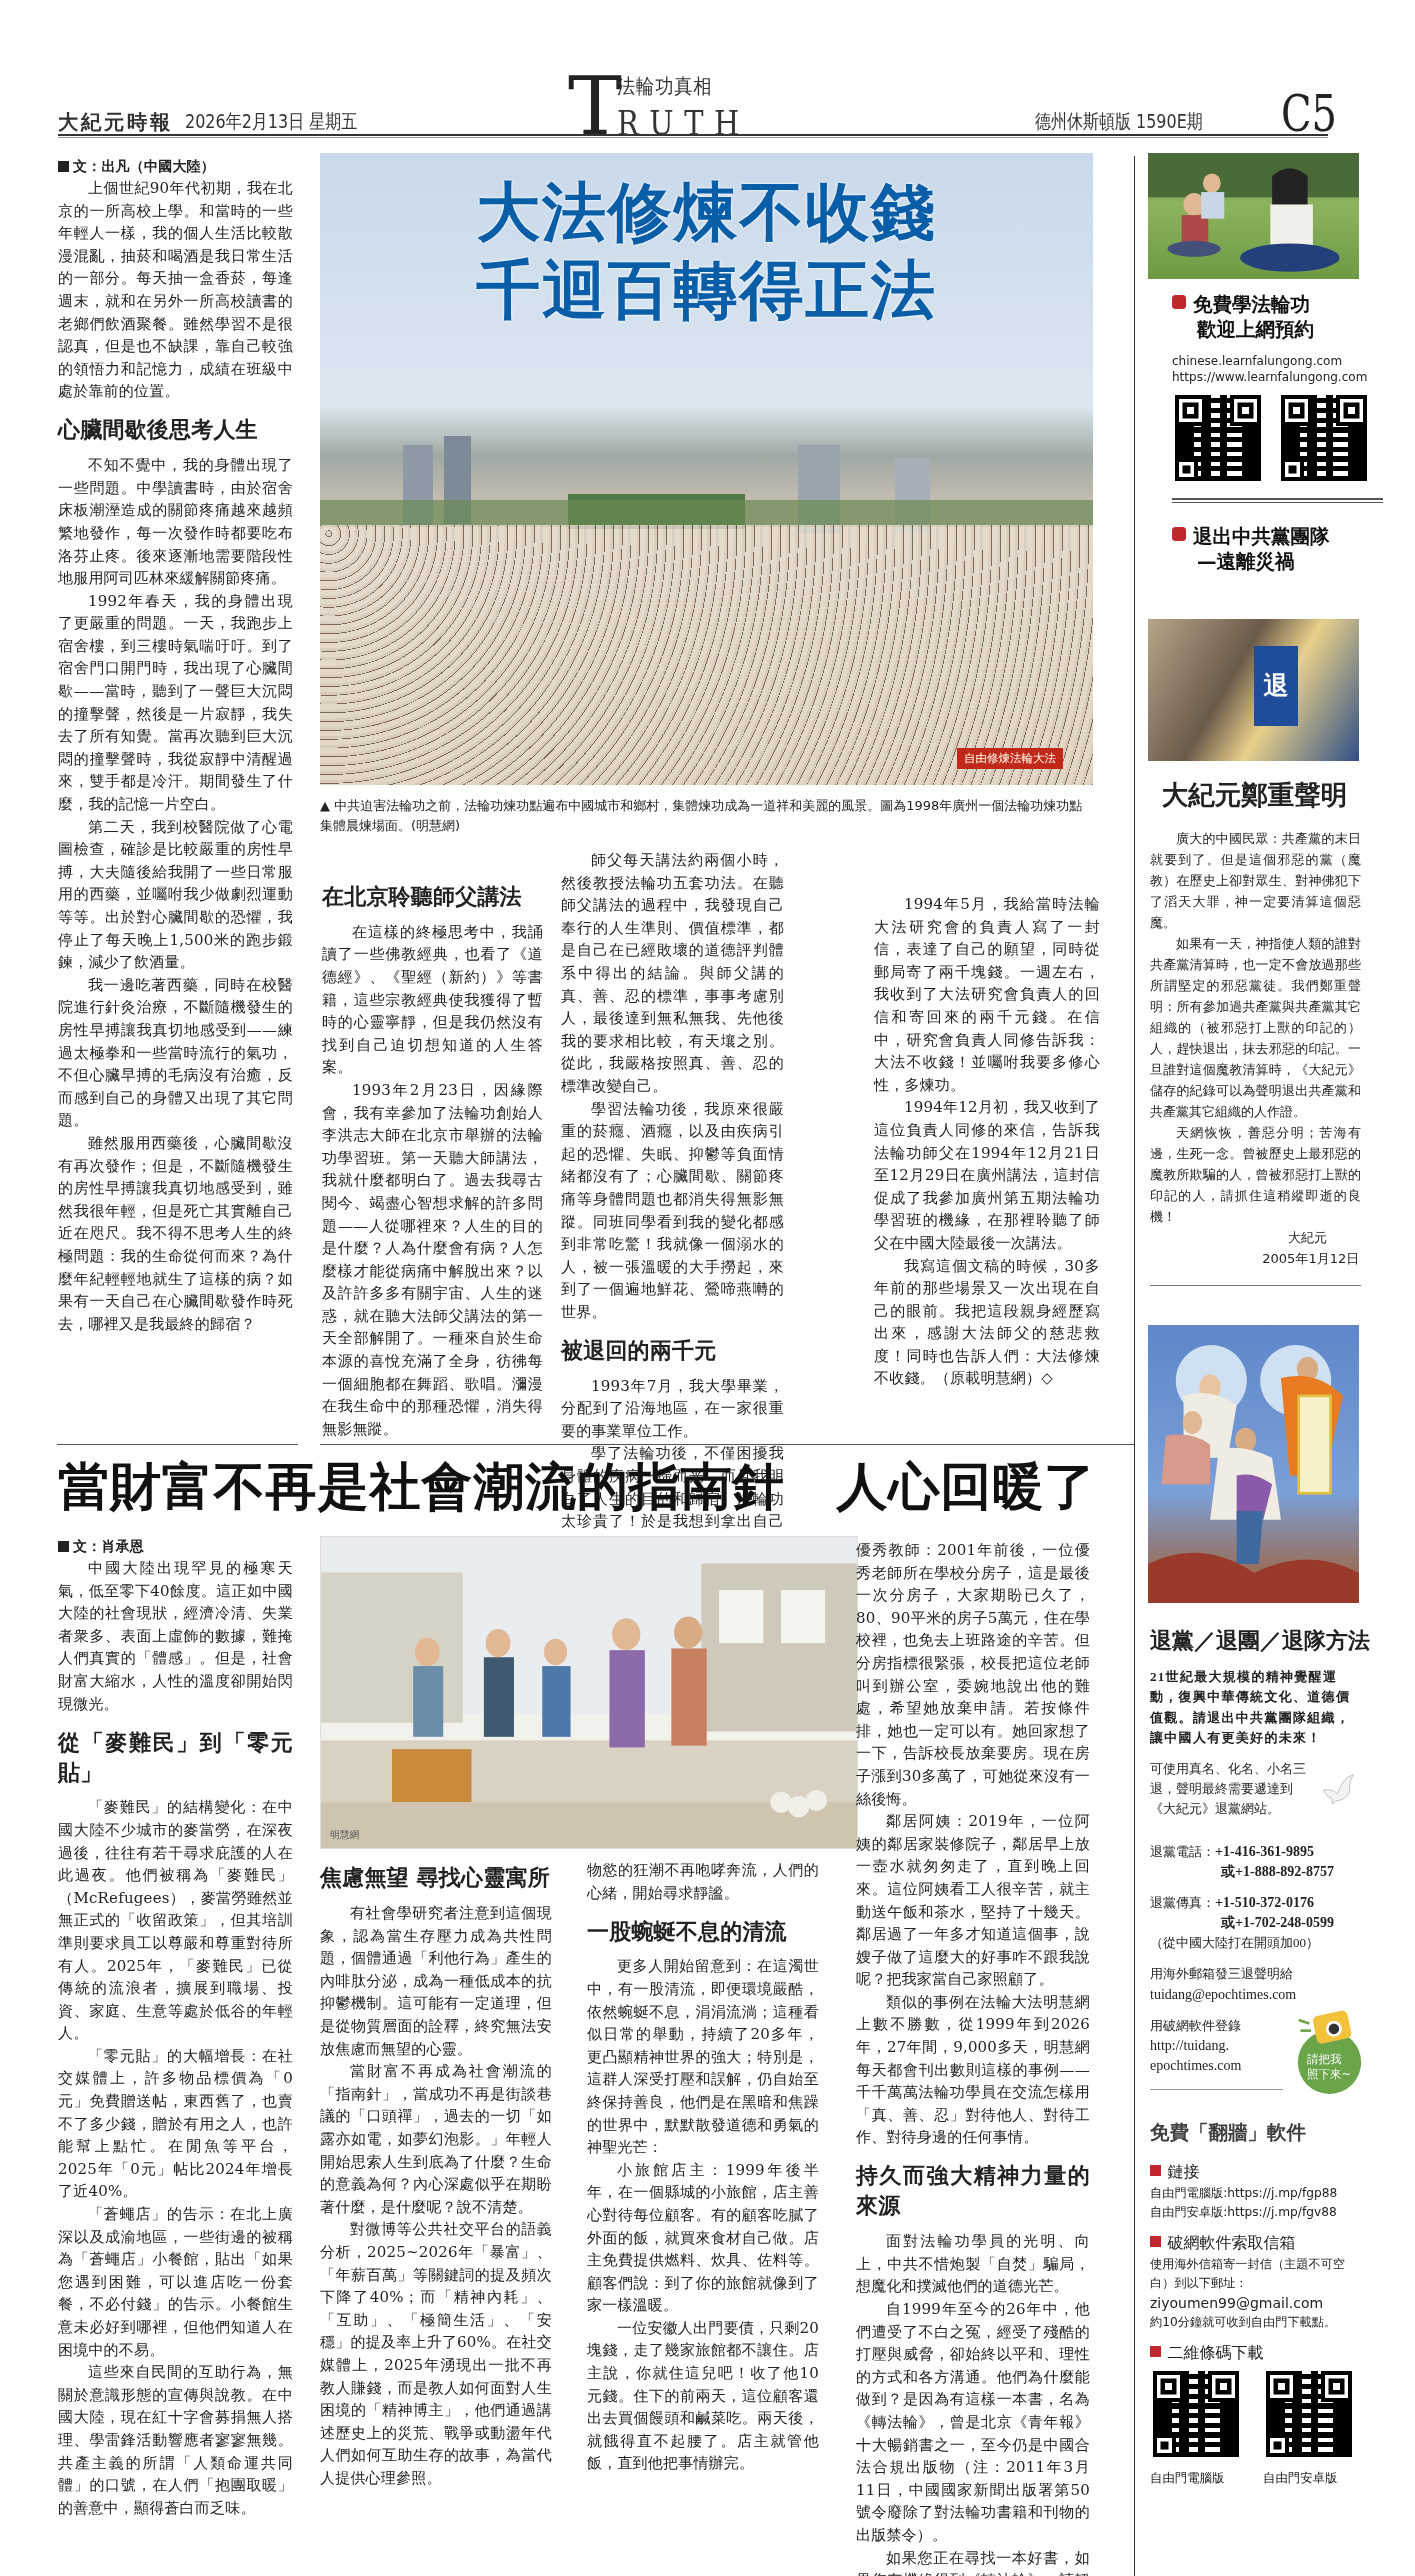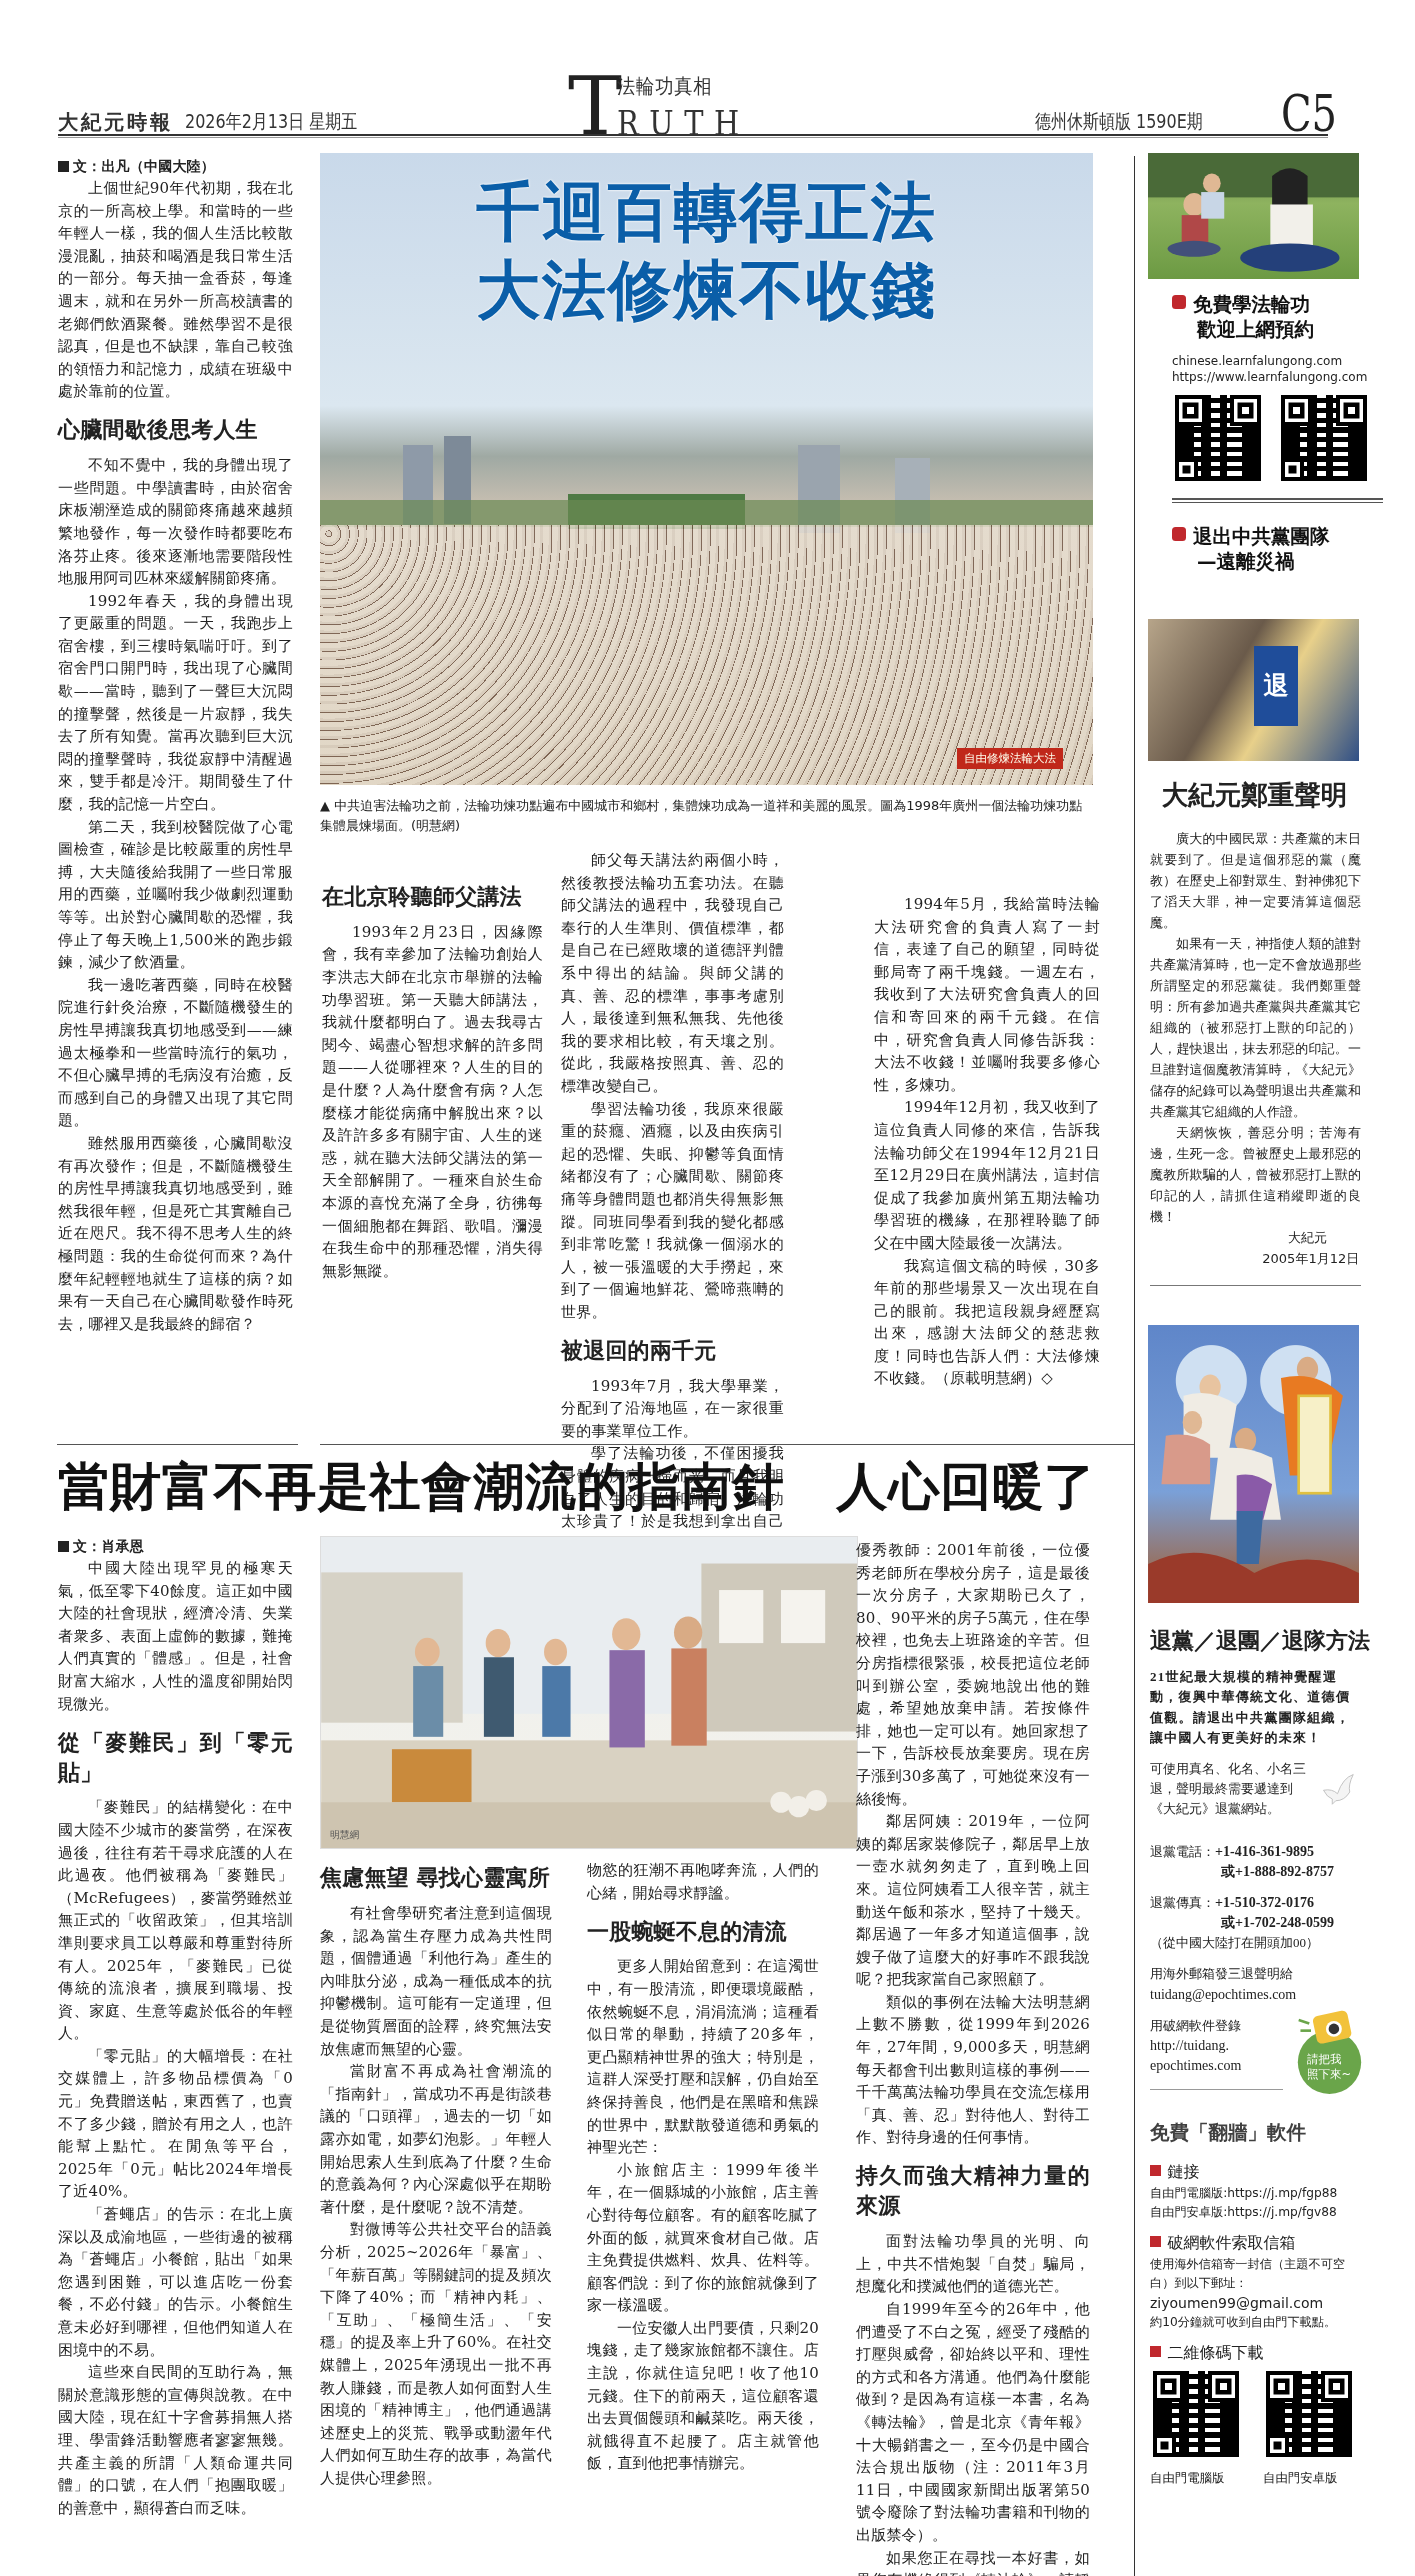--- a/index.html
+++ b/index.html
@@ -103,29 +103,30 @@
 
 <div class="abs lead-img">
   <div class="bld" style="left:83px;top:292px;width:30px;height:80px"></div>
   <div class="bld" style="left:124px;top:283px;width:26.5px;height:88px;background:#7d8a98"></div>
   <div class="bld" style="left:478px;top:292px;width:42px;height:88px;background:#9aa4ae"></div>
   <div class="bld" style="left:575px;top:305px;width:35px;height:75px;background:#a7b0b8"></div>
   <div class="bld" style="left:248px;top:341px;width:177px;height:35px;background:#4f7a45"></div>
   <div class="bld" style="left:0;top:347px;width:773px;height:26.5px;background:#6b8a52;opacity:.7"></div>
   <div class="crowd"></div>
   <div class="lead-title">
+    <div>大法修煉不收錢</div>
     <div>千迴百轉得正法</div>
-    <div>大法修煉不收錢</div>
   </div>
   <div class="sign-red">自由修煉法輪大法</div>
 </div>
 <div class="abs caption">▲ 中共迫害法輪功之前，法輪功煉功點遍布中國城市和鄉村，集體煉功成為一道祥和美麗的風景。圖為1998年廣州一個法輪功煉功點集體晨煉場面。(明慧網)</div>
 
 <div class="abs col-b body-text" style="width:221px">
   <div class="h-sec" style="margin-top:8px">在北京聆聽師父講法</div>
+  <p>在這樣的終極思考中，我誦讀了一些佛教經典，也看了《道德經》、《聖經（新約）》等書籍，這些宗教經典使我獲得了暫時的心靈寧靜，但是我仍然沒有找到自己迫切想知道的人生答案。</p>
   <p>1993年2月23日，因緣際會，我有幸參加了法輪功創始人李洪志大師在北京市舉辦的法輪功學習班。第一天聽大師講法，我就什麼都明白了。過去我尋古閱今、竭盡心智想求解的許多問題——人從哪裡來？人生的目的是什麼？人為什麼會有病？人怎麼樣才能從病痛中解脫出來？以及許許多多有關宇宙、人生的迷惑，就在聽大法師父講法的第一天全部解開了。一種來自於生命本源的喜悅充滿了全身，彷彿每一個細胞都在舞蹈、歌唱。瀰漫在我生命中的那種恐懼，消失得無影無蹤。</p>
 </div>
 
 <div class="abs col-c body-text" style="left:561px;top:849px;width:223px">
   <p>師父每天講法約兩個小時，然後教授法輪功五套功法。在聽師父講法的過程中，我發現自己奉行的人生準則、價值標準，都是自己在已經敗壞的道德評判體系中得出的結論。與師父講的真、善、忍的標準，事事考慮別人，最後達到無私無我、先他後我的要求相比較，有天壤之別。從此，我嚴格按照真、善、忍的標準改變自己。</p>
   <p>學習法輪功後，我原來很嚴重的菸癮、酒癮，以及由疾病引起的恐懼、失眠、抑鬱等負面情緒都沒有了；心臟間歇、關節疼痛等身體問題也都消失得無影無蹤。同班同學看到我的變化都感到非常吃驚！我就像一個溺水的人，被一張溫暖的大手撈起，來到了一個遍地鮮花、鶯啼燕囀的世界。</p>
   <div class="h-sec">被退回的兩千元</div>
   <p>1993年7月，我大學畢業，分配到了沿海地區，在一家很重要的事業單位工作。</p>
   <p>學了法輪功後，不僅困擾我身體的疾病一掃而光，而且我明白了人生的目的和歸宿。法輪功太珍貴了！於是我想到拿出自己的部分工資收入，用於傳播法輪功，讓更多的人知道法輪功。</p>
 </div>

